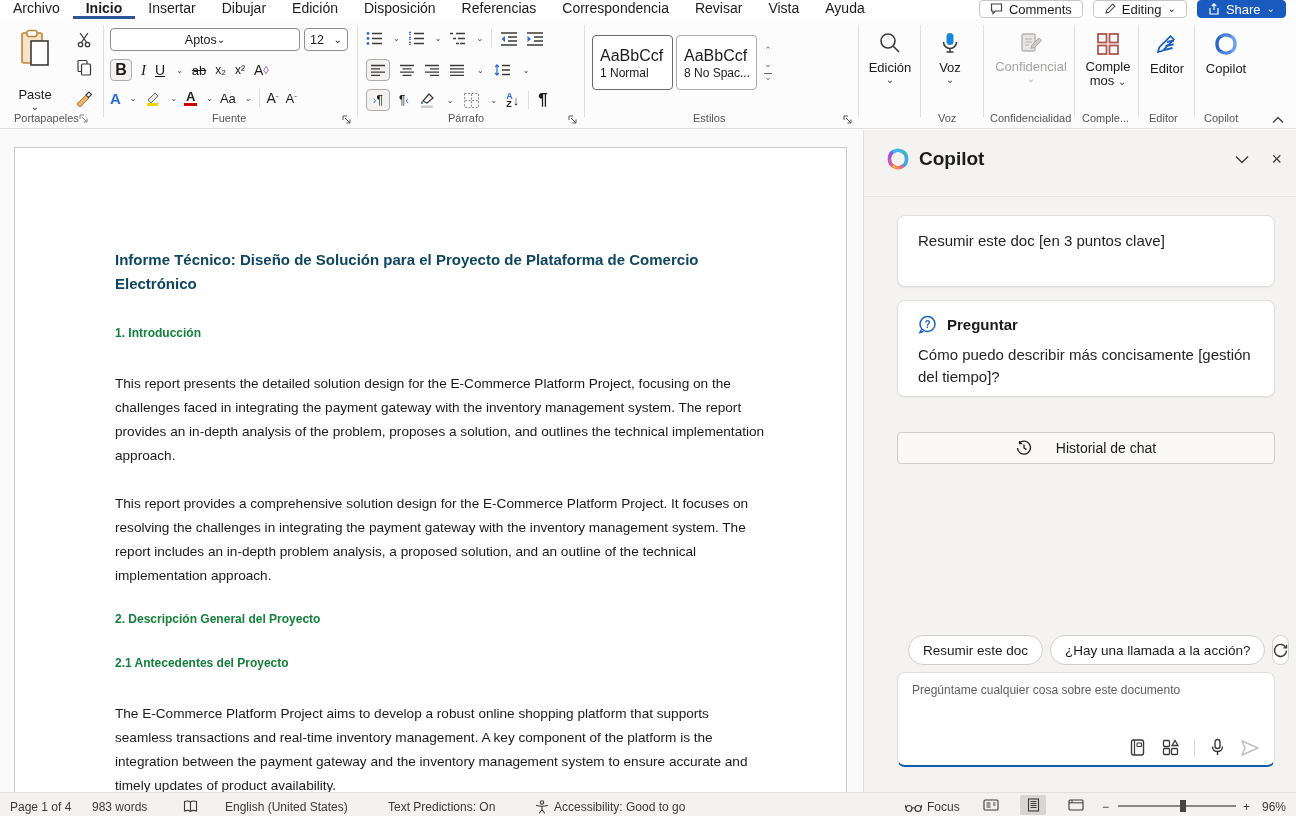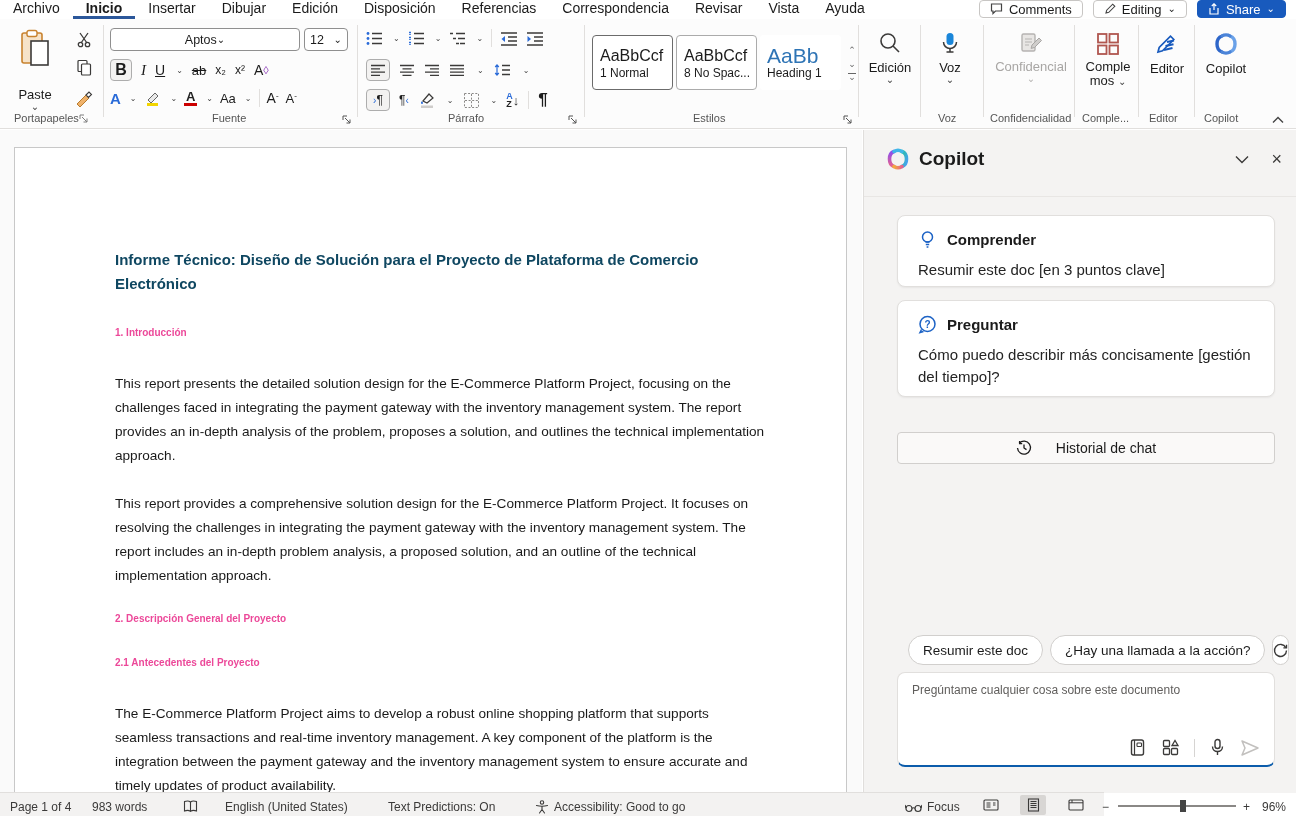--- a/index.html
+++ b/index.html
@@ -29,21 +29,21 @@
   .style-card { border:1px solid #ababab; border-radius:4px; background:#fff; width:81px; height:55px; display:flex; flex-direction:column; justify-content:center; padding:2px 7px; }
   .style-card.sel { border:1.5px solid #6b6b6b; }
   .stprev { font-size:16px; line-height:20px; color:#1b1b1b; white-space:nowrap; overflow:hidden; }
   .stname { font-size:12px; color:#1b1b1b; white-space:nowrap; overflow:hidden; }
 
   
   #canvas { position:absolute; top:130px; left:0; width:862px; height:663px; background:#fafafa; }
   #page { position:absolute; top:17px; left:14px; width:833px; height:700px; background:#fff; border:1px solid #c8c8c8; }
   #doc-content { position:absolute; top:100px; left:100px; width:662px; }
   .doc-title { font-size:15px; font-weight:bold; color:#0f4761; line-height:24px; margin-bottom:26px; width:655px; }
-  .doc-h { font-size:10px; font-weight:bold; color:#ec4899; line-height:22px; margin-bottom:28px; }
+  .doc-h { font-size:12px; font-weight:bold; color:#15803d; line-height:22px; margin-bottom:28px; }
   .doc-p { font-size:13.6px; color:#1a1a1a; line-height:24px; margin-bottom:24px; width:655px; }
 
   
   #panel { position:absolute; top:130px; left:863px; width:433px; height:663px; background:#f4f3f2; border-left:1px solid #e0dedc; }
   #panel-header { position:absolute; top:14px; left:22px; right:14px; height:30px; display:flex; align-items:center; }
   #panel-title { font-size:19px; font-weight:600; color:#1b1b1b; margin-left:9px; }
   #panel-header .hicons { margin-left:auto; display:flex; align-items:center; gap:22px; color:#444; }
   #panel-hr { position:absolute; top:66px; left:0; right:0; height:1px; background:#e8e6e4; }
   .card { position:absolute; left:33px; width:378px; background:#fff; border:1px solid #e1dfdd; border-radius:8px; box-shadow:0 1px 2px rgba(0,0,0,.06); padding:14px 20px; }
   .card-title-row { display:flex; align-items:center; gap:10px; margin-bottom:10px; }
@@ -53,21 +53,21 @@
   #chips-row { position:absolute; top:505px; left:44px; right:24px; display:flex; gap:7px; align-items:center; }
   .chip { height:30px; border:1px solid #d1cfcd; border-radius:16px; background:#fff; display:flex; align-items:center; padding:0 14px; font-size:13.5px; color:#1b1b1b; white-space:nowrap; }
   #refresh-btn { width:33px; height:30px; border:1px solid #d1cfcd; border-radius:16px; background:#fff; display:flex; align-items:center; justify-content:center; }
   #input-card { position:absolute; top:542px; left:33px; width:378px; height:95px; background:#fff; border:1px solid #e1dfdd; border-bottom:2px solid #0b5cab; border-radius:8px; padding:10px 14px 8px; display:flex; flex-direction:column; }
   #input-card textarea { border:none; outline:none; resize:none; width:100%; height:42px; font-family:"Liberation Sans",sans-serif; font-size:12px; color:#3b82f6; background:transparent; }
   #input-card textarea::placeholder { color:#605e5c; }
   #input-icons { margin-top:auto; display:flex; align-items:center; justify-content:flex-end; gap:14px; }
   .idiv { width:1px; height:18px; background:#d6d4d2; }
 
   
-  #statusbar { position:absolute; top:792px; left:0; width:1104px; height:24px; background:#f3f2f1; border-top:1px solid #e1dfdd; font-size:12px; color:#3b3a39; }
+  #statusbar { position:absolute; top:792px; left:0; width:1296px; height:24px; background:#f3f2f1; border-top:1px solid #e1dfdd; font-size:12px; color:#3b3a39; }
   .sitem { position:absolute; top:7px; white-space:nowrap; display:flex; align-items:center; gap:5px; }
   #zoom-track { width:118px; height:2px; background:#8a8886; position:relative; }
   #zoom-thumb { position:absolute; left:62px; top:-5px; width:6px; height:12px; background:#444; }
   .viewicon { width:26px; height:20px; display:flex; align-items:center; justify-content:center; border-radius:2px; }
   .viewicon.sel { background:#d8d6d4; }
 </style>
 </head>
 <body>
 
 <div id="menubar">
@@ -325,24 +325,20 @@
   <div class="vsep" style="left:584px;"></div>
 
   <div style="position:absolute; left:592px; top:16px; display:flex; gap:3px;">
     <div class="style-card sel">
       <span class="stprev">AaBbCcf</span>
       <span class="stname">1 Normal</span>
     </div>
     <div class="style-card">
       <span class="stprev">AaBbCcf</span>
       <span class="stname">8 No Spac...</span>
-    </div>
-    <div class="style-card" style="border:none;">
-      <span class="stprev" style="color:#2e74b5;font-size:21px;">AaBb</span>
-      <span class="stname">Heading 1</span>
     </div>
     <div style="display:flex;flex-direction:column;justify-content:center;gap:4px;color:#666;font-size:9px;align-items:center;width:16px;">
       <span>⌃</span>
       <span>⌄</span>
       <span style="border-top:1px solid #666;line-height:6px;">⌄</span>
     </div>
   </div>
   <div class="glabel" style="left:693px;">
       <span>Estilos</span>
     </div>
@@ -491,29 +487,20 @@
           <svg width="14" height="9" viewBox="0 0 14 9">
             <path d="M1 1.5l6 6 6-6" fill="none" stroke="#3b3a39" stroke-width="1.4"></path>
           </svg>
         </span>
       <span style="font-size:18px;color:#3b3a39;">×</span>
     </span>
   </div>
   <div id="panel-hr"></div>
 
   <div class="card" style="top:85px; height:72px;">
-    <div class="card-title-row">
-      <span>
-          <svg width="19" height="19" viewBox="0 0 19 19">
-            <circle cx="9.5" cy="7" r="5" fill="none" stroke="#1c62c5" stroke-width="1.5"></circle>
-            <path d="M7.5 12h4M7.8 14.5h3.4M8.6 17h1.8" stroke="#1c62c5" stroke-width="1.5" fill="none"></path>
-          </svg>
-        </span>
-      <span class="card-title">Comprender</span>
-    </div>
     <div class="card-text">Resumir este doc [en 3 puntos clave]</div>
   </div>
 
   <div class="card" style="top:170px; height:97px;">
     <div class="card-title-row">
       <span>
           <svg width="19" height="19" viewBox="0 0 19 19">
             <circle cx="9.5" cy="9" r="7.5" fill="none" stroke="#1c62c5" stroke-width="1.5"></circle>
             <path d="M3.5 14.5L2 17.5l3.5-1" fill="none" stroke="#1c62c5" stroke-width="1.5"></path>
             <text x="9.5" y="12.6" text-anchor="middle" font-size="10" font-weight="bold" fill="#1c62c5" font-family="Liberation Sans, sans-serif">?</text>

